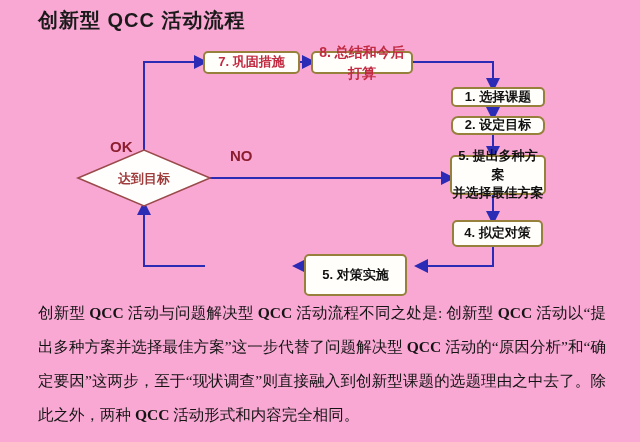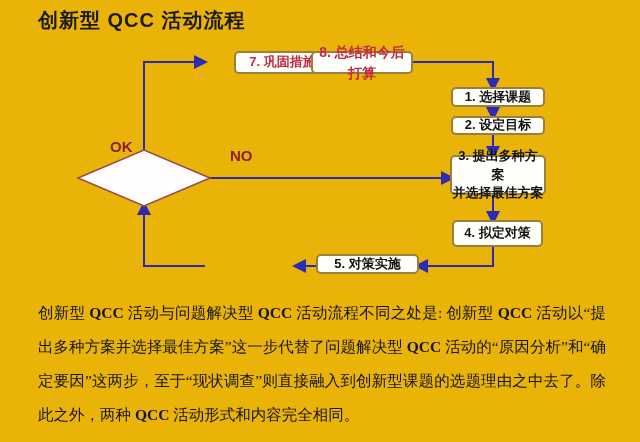--- a/index.html
+++ b/index.html
@@ -1,44 +1,44 @@
 <!DOCTYPE html>
 <html><head>
 <meta charset="utf-8">
 <style>
   * { margin: 0; padding: 0; box-sizing: border-box; }
   body { background: #ffffff; font-family: "Liberation Sans", sans-serif; }
   .page {
     position: relative;
     width: 640px; height: 442px;
-    background: #eab308;
+    background: #f9a8d4;
     overflow: hidden;
   }
   .page-title {
     position: absolute; left: 38px; top: 7px;
     font-size: 20px; font-weight: bold; color: #1a1a1a;
     letter-spacing: 1px;
   }
   .flow-svg { position: absolute; left: 0; top: 0; z-index: 1; }
   .flow-box {
     position: absolute; z-index: 2;
     border: 2px solid #97803c; border-radius: 5px;
     background: #fffefa;
     display: flex; align-items: center; justify-content: center;
     font-size: 13px; font-weight: bold; color: #111111;
     white-space: pre-line; text-align: center; line-height: 1.45;
   }
   .flow-box.red-text { color: #c22a42; }
-  .box-7 { left: 203px; top: 51px; width: 97px;  height: 23px; margin-left: 31px; }
+  .box-7 { left: 203px; top: 51px; width: 97px;  height: 23px; }
   .box-8 { left: 311px; top: 51px; width: 102px; height: 23px; font-size: 14px; }
   .box-1 { left: 451px; top: 87px;  width: 94px; height: 20px; }
-  .box-2 { left: 451px; top: 116px; width: 94px; height: 19px; }
+  .box-2 { left: 451px; top: 116px; width: 94px; height: 19px; border-radius: 7px; }
   .box-3 { left: 450px; top: 155px; width: 96px; height: 40px; }
   .box-4 { left: 452px; top: 220px; width: 91px; height: 27px; }
-  .box-5 { left: 316px; top: 254px; width: 103px; height: 20px; }
+  .box-5 { left: 304px; top: 254px; width: 103px; height: 42px; }
   .box-6 { left: 205px; top: 254px; width: 92px;  height: 24px; }
   .decision-label {
     position: absolute; z-index: 2; left: 99px; top: 170px; width: 90px;
     text-align: center; font-size: 13px; font-weight: bold; color: #9e3c3c;
   }
   .branch-label {
     position: absolute; z-index: 2;
     font-size: 15px; font-weight: bold; color: #8b1f2f;
   }
   .label-ok { left: 110px; top: 106px; margin-top: 32px; }
@@ -76,23 +76,24 @@
       <path d="M205,266 L144,266 L144,213" marker-end="url(#arrow)"></path>
       <path d="M210,178 L443,178" marker-end="url(#arrow)"></path>
     </g>
     <polygon points="78,178 144,150 210,178 144,206" fill="#fffefc" stroke="#9a4a4a" stroke-width="1.6"></polygon>
   </svg>
 
   <div class="flow-box box-7 red-text">7. 巩固措施</div>
   <div class="flow-box box-8 red-text">8. 总结和今后打算</div>
   <div class="flow-box box-1">1. 选择课题</div>
   <div class="flow-box box-2">2. 设定目标</div>
-  <div class="flow-box box-3">3. 提出多种方案
+  <div class="flow-box box-3">5. 提出多种方案
 并选择最佳方案</div>
   <div class="flow-box box-4">4. 拟定对策</div>
   <div class="flow-box box-5">5. 对策实施</div>
 
+  <div class="decision-label">达到目标</div>
   <div class="branch-label label-ok">OK</div>
   <div class="branch-label label-no">NO</div>
 
   <p class="description"><span>创新型 </span><span class="seg-bold">QCC</span><span> 活动与问题解决型 </span><span class="seg-bold">QCC</span><span> 活动流程不同之处是: 创新型 </span><span class="seg-bold">QCC</span><span> 活动以“提出多种方案并选择最佳方案”这一步代替了问题解决型 </span><span class="seg-bold">QCC</span><span> 活动的“原因分析”和“确定要因”这两步，至于“现状调查”则直接融入到创新型课题的选题理由之中去了。除此之外，两种 </span><span class="seg-bold">QCC</span><span> 活动形式和内容完全相同。</span></p>
 
 </div>
 
 </body></html>

